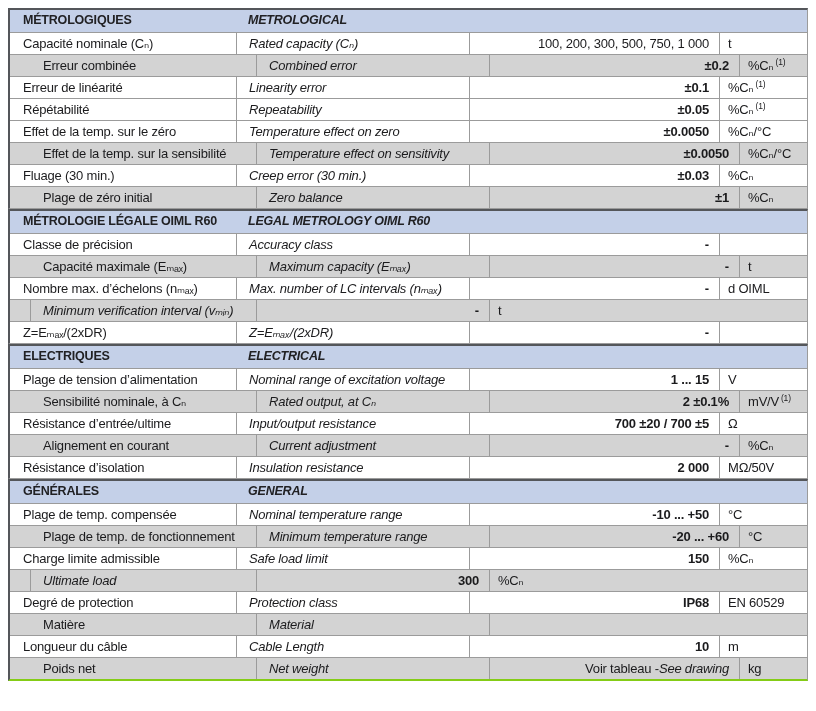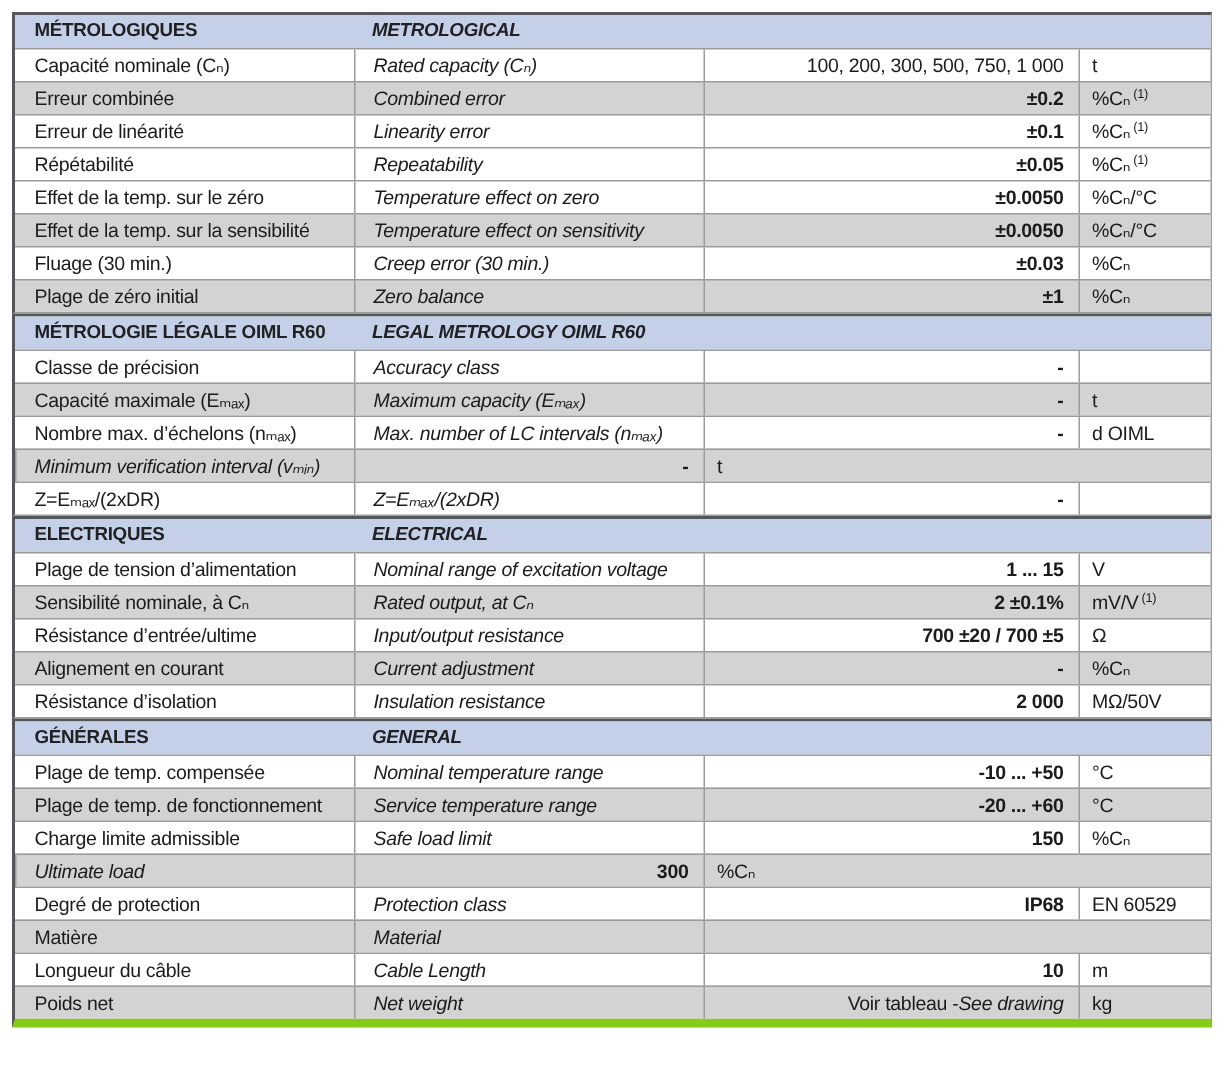--- a/index.html
+++ b/index.html
@@ -12,29 +12,29 @@
   #spec-sheet{padding:8px 6px 0 8px;}
   .section{
     width:800px;
     border:1px solid #9b9b9b;
     border-top:2px solid #54565a;
     border-left:2px solid #54565a;
     margin-bottom:0;
     box-sizing:border-box;
     background:#ffffff;
   }
-  .section.last{border-bottom:6px solid #84cc16;}
+  .section.last{border-bottom:2px solid #84cc16;}
   .row{
     display:grid;
     grid-template-columns:226px 233px 250px 1fr;
     min-height:22px;
     box-sizing:border-box;
   }
   .row + .row{border-top:1px solid #9b9b9b;}
-  .row.shaded{background:#d3d3d3;}
+  .row.shaded{background:#d3d3d3;padding-left:20px;}
   .row.header{
     grid-template-columns:226px 1fr;
     background:#c4d0e8;
   }
   .cell{
     display:flex;align-items:center;
     font-size:13px;letter-spacing:-0.2px;line-height:1.05;
     box-sizing:border-box;
     white-space:nowrap;overflow:hidden;
   }
@@ -263,21 +263,21 @@
         <div class="cell c-en">Nominal temperature range</div>
         <div class="cell c-val">
           <span>-10 ... +50</span>
         </div>
         <div class="cell c-unit">
           <span>°C</span>
         </div>
       </div>
       <div class="row shaded">
         <div class="cell c-fr">Plage de temp. de fonctionnement</div>
-        <div class="cell c-en">Service temperature range</div>
+        <div class="cell c-en">Minimum temperature range</div>
         <div class="cell c-val">
           <span>-20 ... +60</span>
         </div>
         <div class="cell c-unit">
           <span>°C</span>
         </div>
       </div>
       <div class="row">
         <div class="cell c-fr">Charge limite admissible</div>
         <div class="cell c-en">Safe load limit</div>

